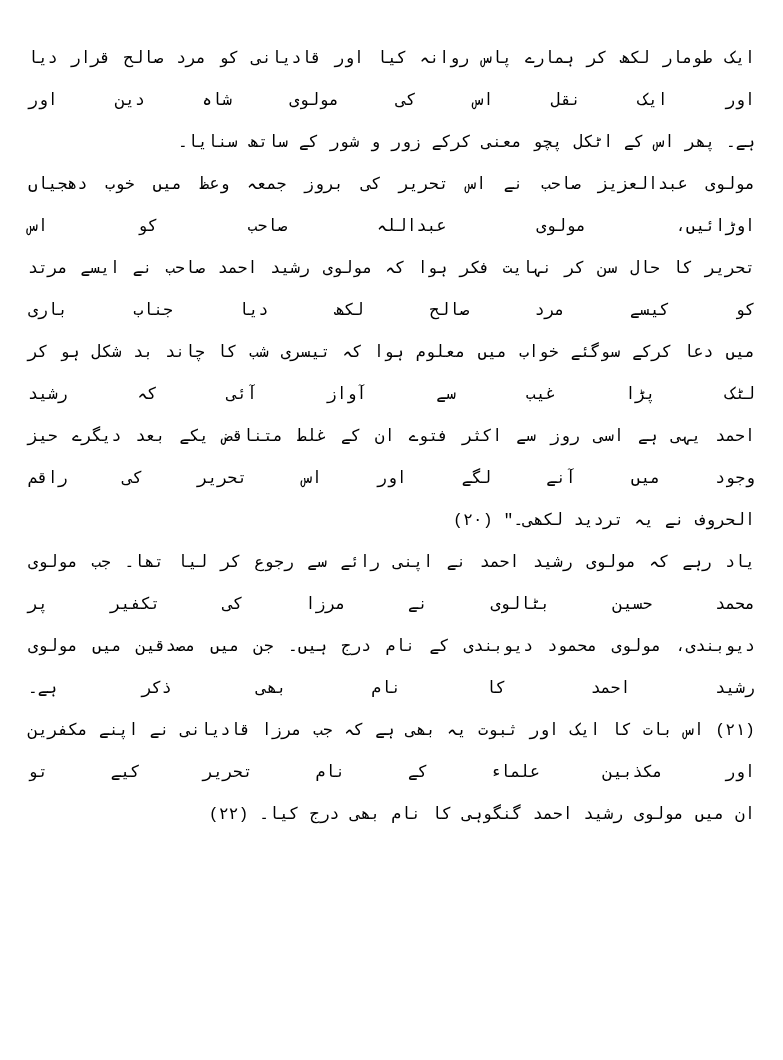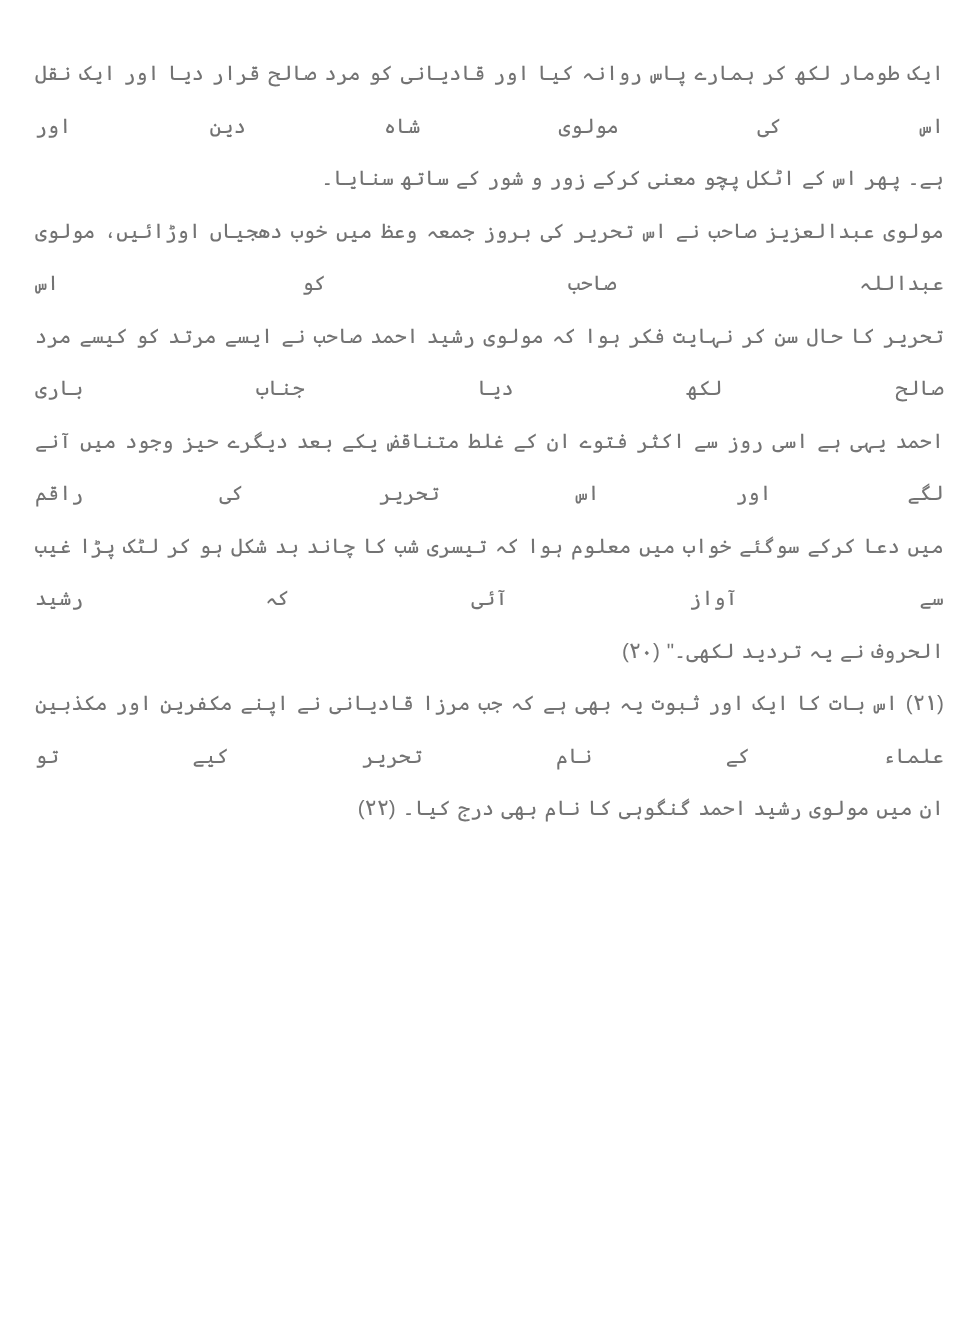--- a/index.html
+++ b/index.html
@@ -15,24 +15,24 @@
   .page {
     box-sizing: border-box;
     width: 783px;
     height: 1060px;
     padding: 38px 28px 0 28px;
     background: #ffffff;
   }
   .line {
     direction: rtl;
     unicode-bidi: embed;
-    font-family: Liberation Sans, sans-serif;
+    font-family: Liberation Mono, monospace;
     font-size: 16.5px;
     line-height: 42px;
-    color: #737373;
+    color: #000000;
     white-space: normal;
     word-spacing: 1px;
   }
   
   .line.j {
     text-align: justify;
     text-align-last: justify;
     text-justify: inter-word;
   }
   
@@ -42,19 +42,21 @@
   }
 </style>
 </head>
 <body>
 
 <div class="page">
   <div class="line j">ایک طومار لکھ کر ہمارے پاس روانہ کیا اور قادیانی کو مرد صالح قرار دیا اور ایک نقل اس کی مولوی شاہ دین اور</div>
   <div class="line e">ہے۔ پھر اس کے اٹکل پچو معنی کرکے زور و شور کے ساتھ سنایا۔</div>
   <div class="line j">مولوی عبدالعزیز صاحب نے اس تحریر کی بروز جمعہ وعظ میں خوب دھجیاں اوڑائیں، مولوی عبداللہ صاحب کو اس</div>
   <div class="line j">تحریر کا حال سن کر نہایت فکر ہوا کہ مولوی رشید احمد صاحب نے ایسے مرتد کو کیسے مرد صالح لکھ دیا جناب باری</div>
+  <div class="line j">میں دعا کرکے سوگئے خواب میں معلوم ہوا کہ تیسری شب کا چاند بد شکل ہو کر لٹک پڑا غیب سے آواز آئی کہ رشید</div>
   <div class="line j">احمد یہی ہے اسی روز سے اکثر فتوے ان کے غلط متناقض یکے بعد دیگرے حیز وجود میں آنے لگے اور اس تحریر کی راقم</div>
-  <div class="line j">میں دعا کرکے سوگئے خواب میں معلوم ہوا کہ تیسری شب کا چاند بد شکل ہو کر لٹک پڑا غیب سے آواز آئی کہ رشید</div>
   <div class="line e">الحروف نے یہ تردید لکھی۔" (۲۰)</div>
+  <div class="line j">یاد رہے کہ مولوی رشید احمد نے اپنی رائے سے رجوع کر لیا تھا۔ جب مولوی محمد حسین بٹالوی نے مرزا کی تکفیر پر</div>
+  <div class="line j">دیوبندی، مولوی محمود دیوبندی کے نام درج ہیں۔ جن میں مصدقین میں مولوی رشید احمد کا نام بھی ذکر ہے۔</div>
   <div class="line j">(۲۱) اس بات کا ایک اور ثبوت یہ بھی ہے کہ جب مرزا قادیانی نے اپنے مکفرین اور مکذبین علماء کے نام تحریر کیے تو</div>
   <div class="line e">ان میں مولوی رشید احمد گنگوہی کا نام بھی درج کیا۔ (۲۲)</div>
 
 </div>
 
 </body></html>

